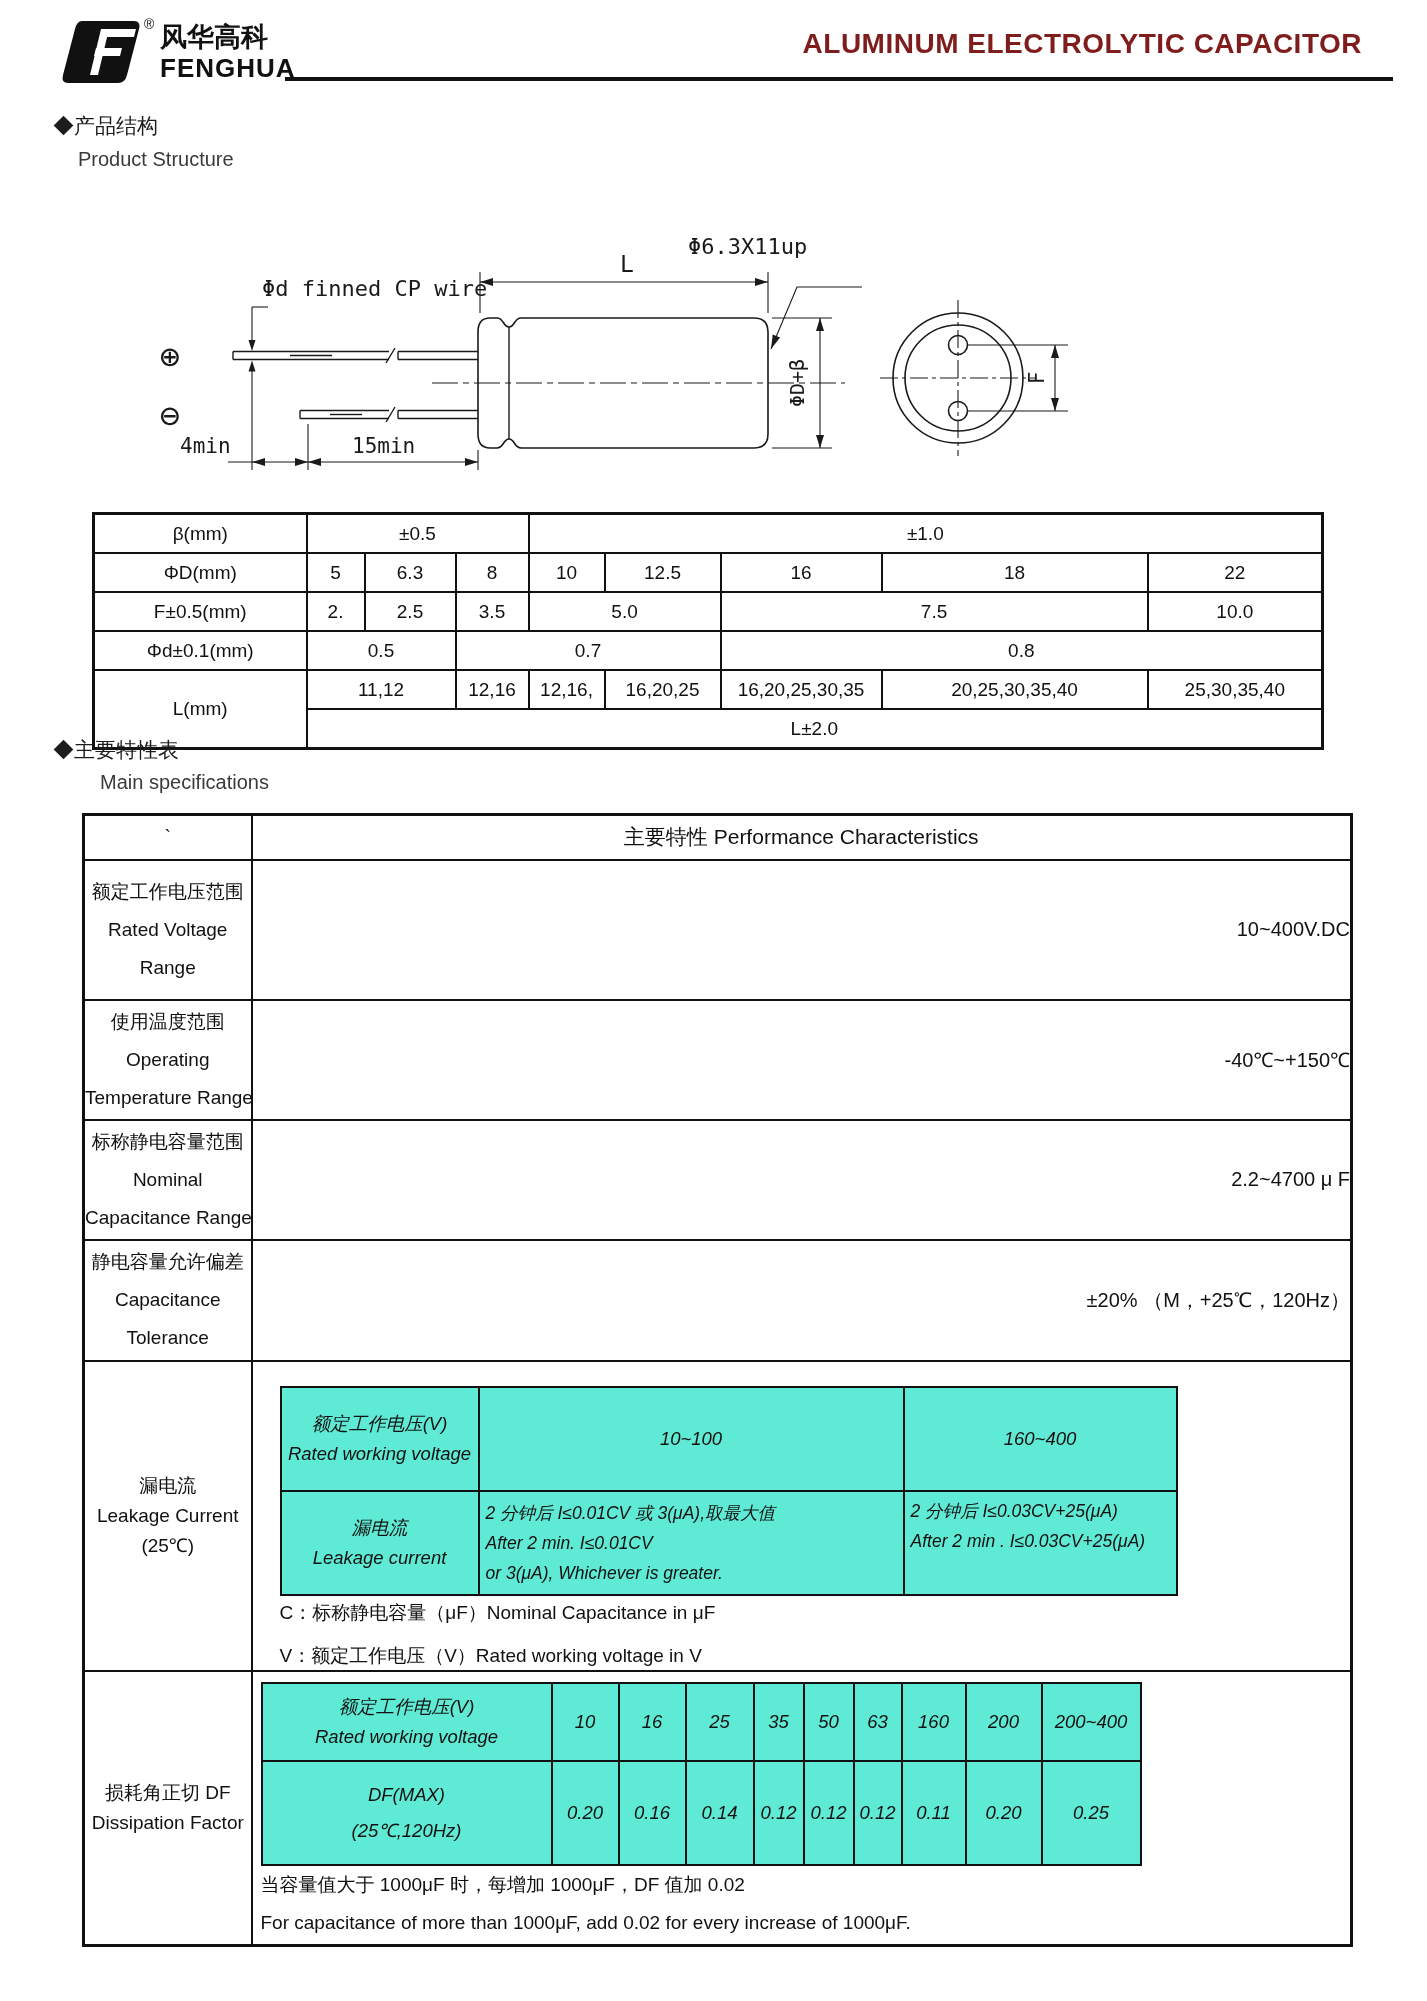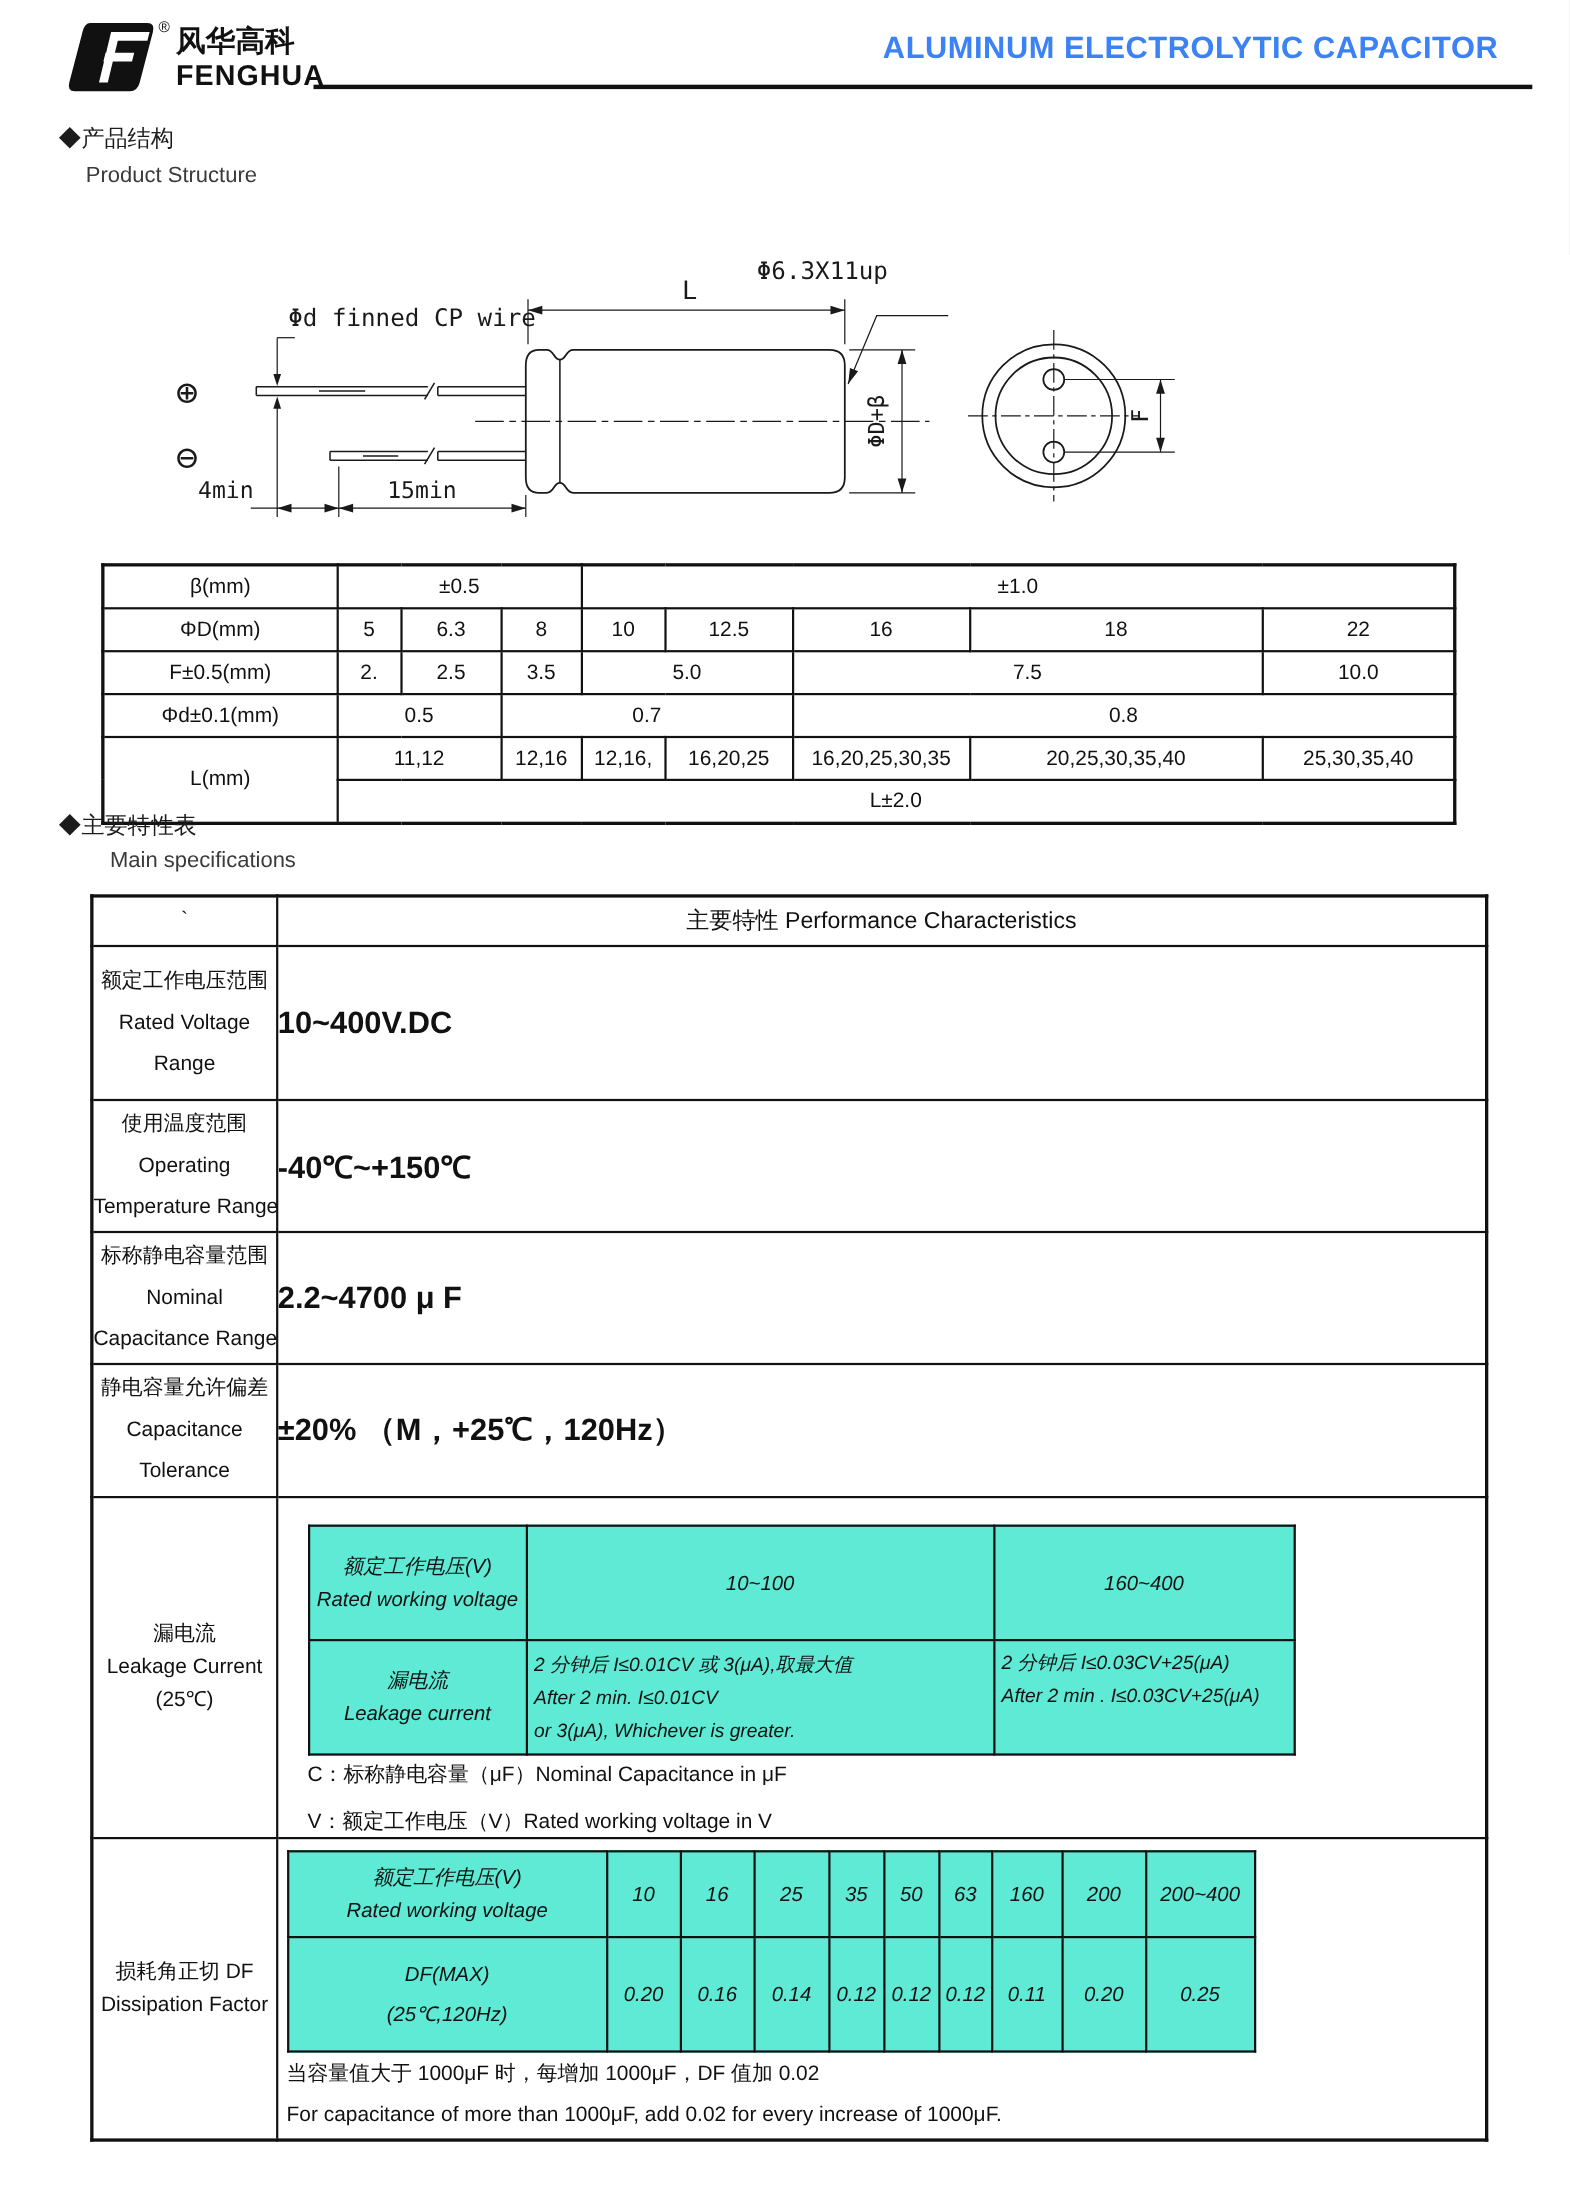--- a/index.html
+++ b/index.html
@@ -1,42 +1,42 @@
 <!DOCTYPE html>
 <html><head>
 <meta charset="utf-8">
 <style>
   html,body{margin:0;padding:0;background:#e8e8e8;}
   .page{position:relative;width:1427px;height:2001px;background:#fff;margin:0 auto;
         font-family:"Liberation Sans",sans-serif;color:#111;overflow:hidden;}
   .abs{position:absolute;}
   
   .doc-title{position:absolute;top:28px;right:65px;font-size:28px;font-weight:bold;
-             letter-spacing:.5px;color:#3b82f6;}
+             letter-spacing:.5px;color:#7f1d1d;}
   .rule{position:absolute;left:285px;top:77px;width:1108px;height:4px;background:#111;}
   
   .sec-cn{position:absolute;font-size:21px;color:#1c1c1c;}
   .sec-en{position:absolute;font-size:20px;color:#3a3a3a;}
   
   svg text.cad{font-family:"DejaVu Sans Mono","Liberation Mono",monospace;fill:#1a1a1a;}
   
   table.dim-table{position:absolute;left:92px;top:512px;width:1229px;border-collapse:collapse;
       table-layout:fixed;border:3px solid #111;}
   table.dim-table td{border:2px solid #111;text-align:center;font-size:19px;height:37px;
       padding:0;color:#111;overflow:hidden;white-space:nowrap;}
   
   table.spec-table{position:absolute;left:82px;top:813px;width:1268px;border-collapse:collapse;
       table-layout:fixed;border:3px solid #111;}
   table.spec-table > tbody > tr > td{border:2px solid #111;padding:0;color:#111;}
   td.corner{text-align:center;font-size:19px;}
   td.thead{text-align:center;font-size:21px;}
   td.lbl{text-align:center;font-size:19px;vertical-align:middle;}
   td.lbl .ln{line-height:38px;white-space:nowrap;}
   td.lbl .ln-sm{line-height:30px;white-space:nowrap;}
-  td.val{text-align:left;font-size:28px;vertical-align:middle;font-weight:bold;}
+  td.val{text-align:right;font-size:20px;vertical-align:middle;}
   td.rel{position:relative;vertical-align:top;}
   table.nest{position:absolute;border-collapse:collapse;table-layout:fixed;border:2.5px solid #111;
       background:#5eead4;font-style:italic;}
   table.nest td{border:2px solid #111;text-align:center;font-size:18.5px;padding:0;}
   table.nest td .ln{line-height:30px;white-space:nowrap;}
   table.nest td.txt{ text-align:left;padding:4px 6px;font-size:17.5px;}
   table.nest td.txt .ln{line-height:30px;}
   .note{position:absolute;left:0;font-size:19px;white-space:nowrap;color:#111;}
 </style>
 </head>

